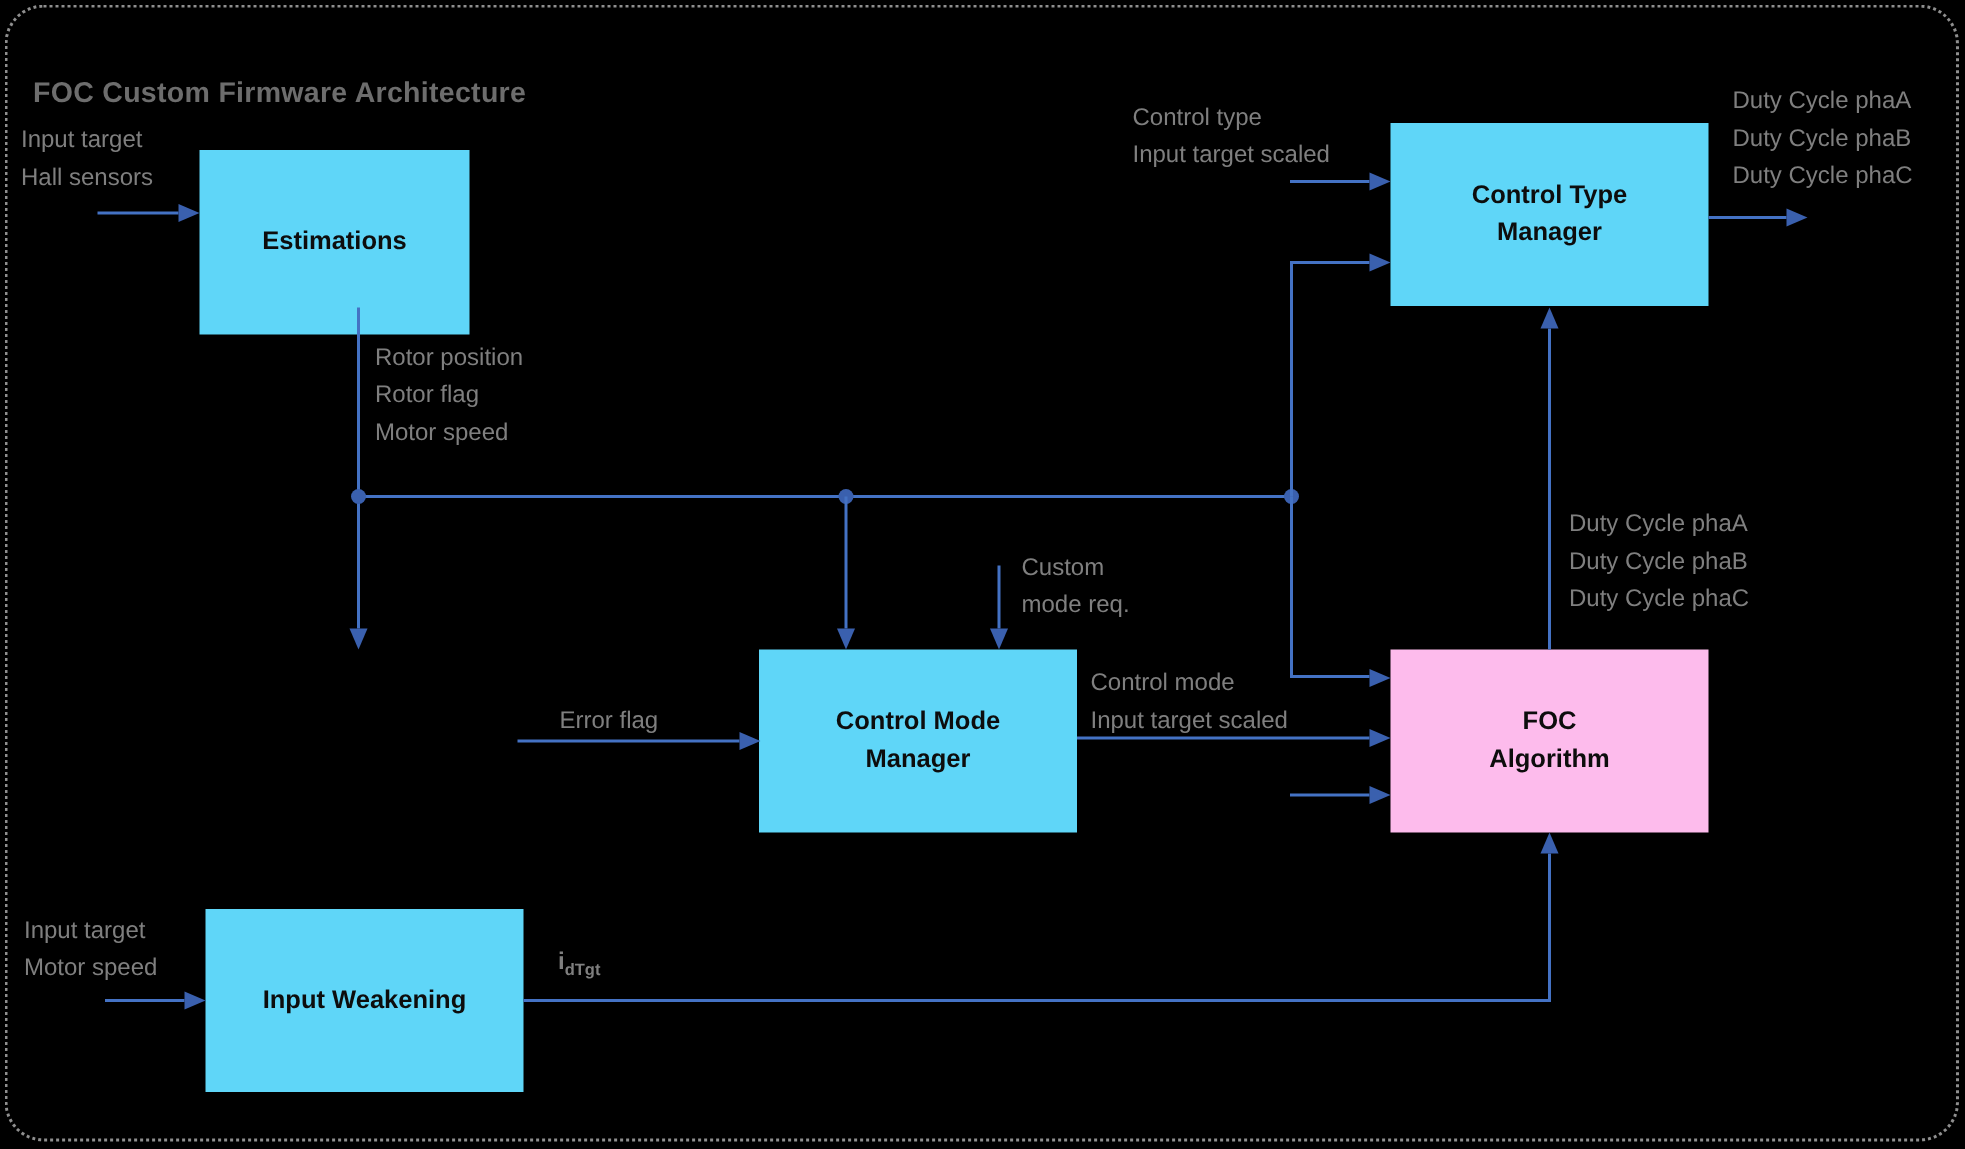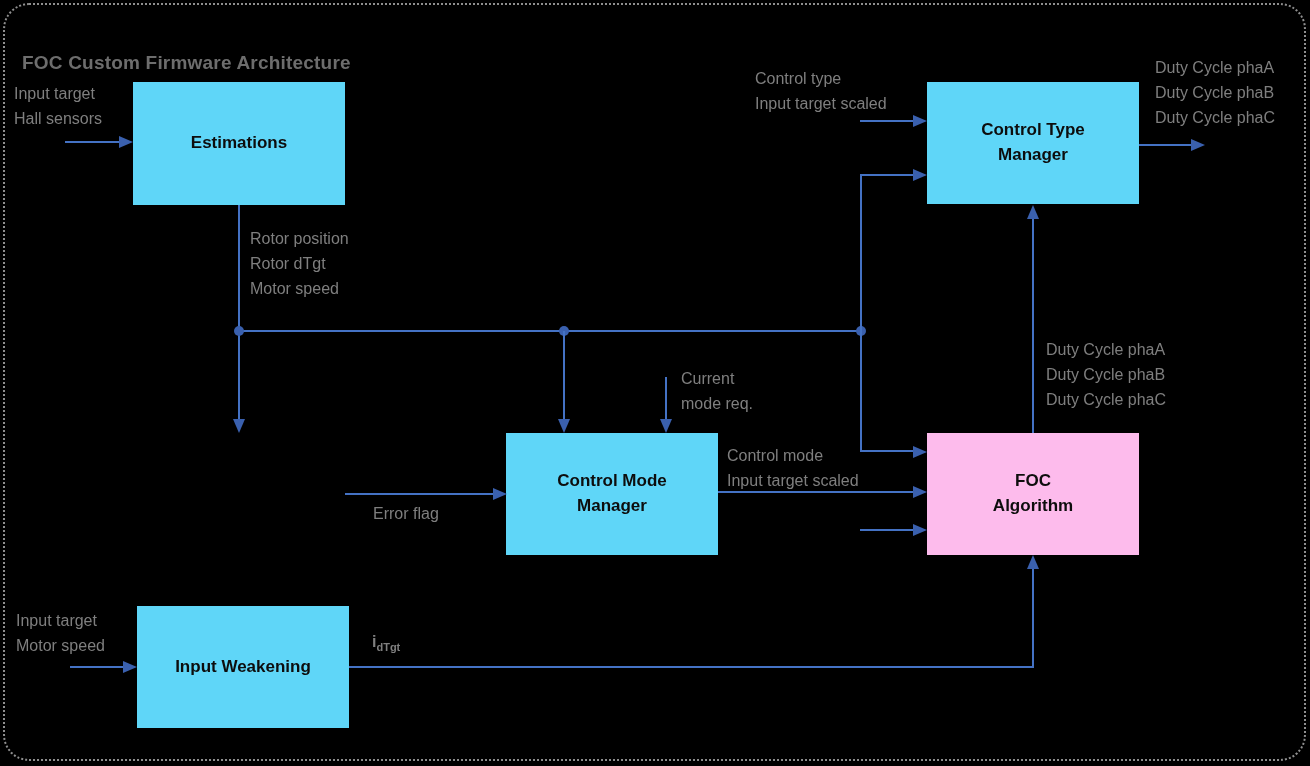--- a/index.html
+++ b/index.html
@@ -36,42 +36,42 @@
 </style>
 </head>
 <body>
 
 <div id="canvas">
 
   <div class="frame"></div>
 
   <div class="title">FOC Custom Firmware Architecture</div>
 
-  <div class="block cyan" style="left:133px;top:82px;width:212px;height:123px;"><span>Estimations</span></div>
+  <div class="block cyan" style="left:133px;top:100px;width:180px;height:123px;"><span>Estimations</span></div>
   <div class="block cyan" style="left:927px;top:82px;width:212px;height:122px;"><span>Control Type
 Manager</span></div>
   <div class="block cyan" style="left:506px;top:433px;width:212px;height:122px;"><span>Control Mode
 Manager</span></div>
   <div class="block pink" style="left:927px;top:433px;width:212px;height:122px;"><span>FOC
 Algorithm</span></div>
   <div class="block cyan" style="left:137px;top:606px;width:212px;height:122px;"><span>Input Weakening</span></div>
 
   <div class="lbl" style="left:14px;top:81px;">Input target
 Hall sensors</div>
   <div class="lbl" style="left:250px;top:226px;">Rotor position
-Rotor dTgt
+Rotor flag
 Motor speed</div>
   <div class="lbl" style="left:755px;top:66px;">Control type
 Input target scaled</div>
   <div class="lbl" style="left:1155px;top:55px;">Duty Cycle phaA
 Duty Cycle phaB
 Duty Cycle phaC</div>
-  <div class="lbl" style="left:681px;top:366px;">Current
+  <div class="lbl" style="left:681px;top:366px;">Custom
 mode req.</div>
-  <div class="lbl" style="left:373px;top:468px;margin-top:33px;">Error flag</div>
+  <div class="lbl" style="left:373px;top:468px;">Error flag</div>
   <div class="lbl" style="left:727px;top:443px;">Control mode
 Input target scaled</div>
   <div class="lbl" style="left:1046px;top:337px;">Duty Cycle phaA
 Duty Cycle phaB
 Duty Cycle phaC</div>
   <div class="lbl" style="left:16px;top:608px;">Input target
 Motor speed</div>
   <div class="lbl" style="left:372px;top:629px;font-weight:bold;"><span>i</span><span class="sub">dTgt</span></div>
 
   <div class="lh" style="left:65px;top:141px;width:54px;"></div>

